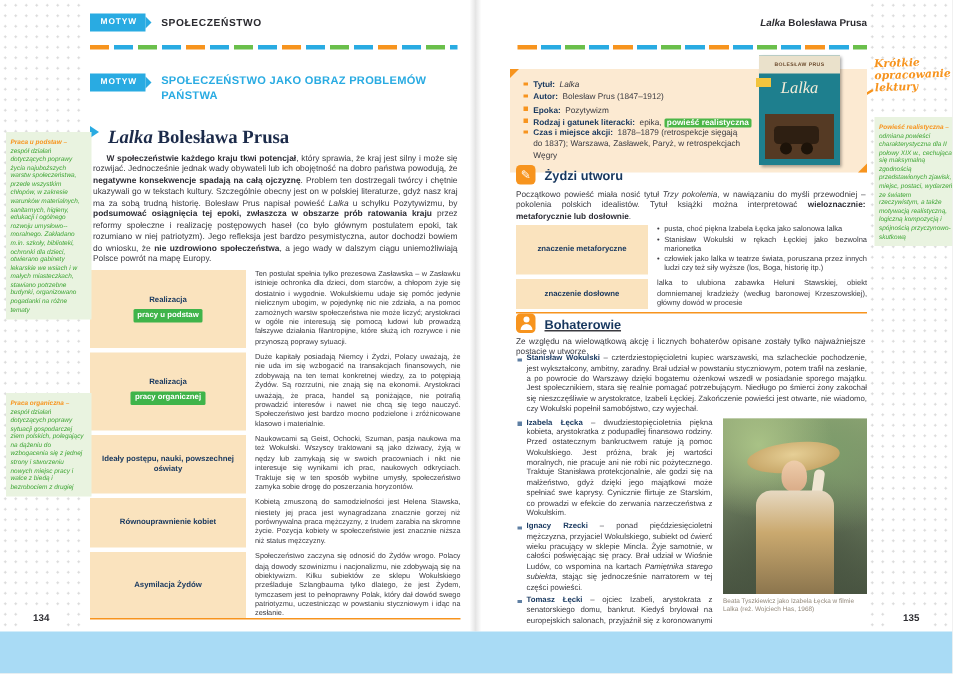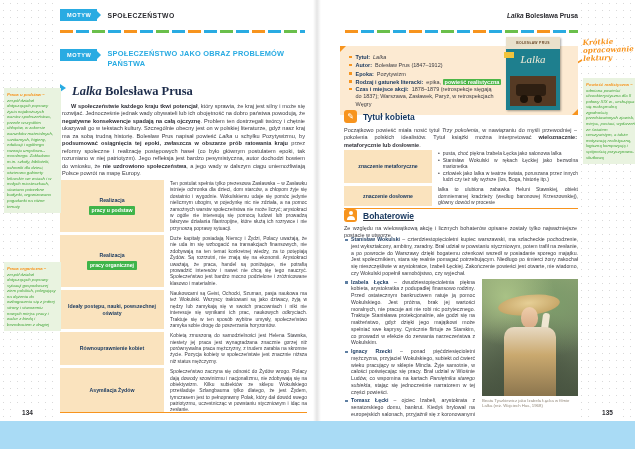--- a/index.html
+++ b/index.html
@@ -255,21 +255,21 @@
     <div class="cover-art"></div>
     <div class="cover-tag"></div>
   </div>
 
   <div class="note noteR">
     <span class="term">Powieść realistyczna – </span><span>odmiana powieści charakterystyczna dla II połowy XIX w., cechująca się maksymalną zgodnością przedstawionych zjawisk, miejsc, postaci, wydarzeń ze światem rzeczywistym, a także motywacją realistyczną, logiczną kompozycją i spójnością przyczynowo-skutkową</span>
   </div>
 
   <div class="sec-head" style="left:344px;top:110px;">
     <span class="sec-icon">✎</span>
-    <span class="sec-title">Tytuł kobieta</span>
+    <span class="sec-title">Żydzi utworu</span>
   </div>
   <div class="rp-para body-just" style="top:127px;"><span>Początkowo powieść miała nosić tytuł </span><span class="si">Trzy pokolenia</span><span>, w nawiązaniu do myśli przewodniej – pokolenia polskich idealistów. Tytuł książki można interpretować </span><span class="sb">wieloznacznie: metaforycznie lub dosłownie</span><span>.</span></div>
 
   <div class="rp-table">
     <div class="rp-trow">
       <div class="rp-tlabel">znaczenie metaforyczne</div>
       <div class="rp-ttext">
         <div class="tb-line">
             <span>pusta, choć piękna Izabela Łęcka jako salonowa lalka</span>
           </div>

